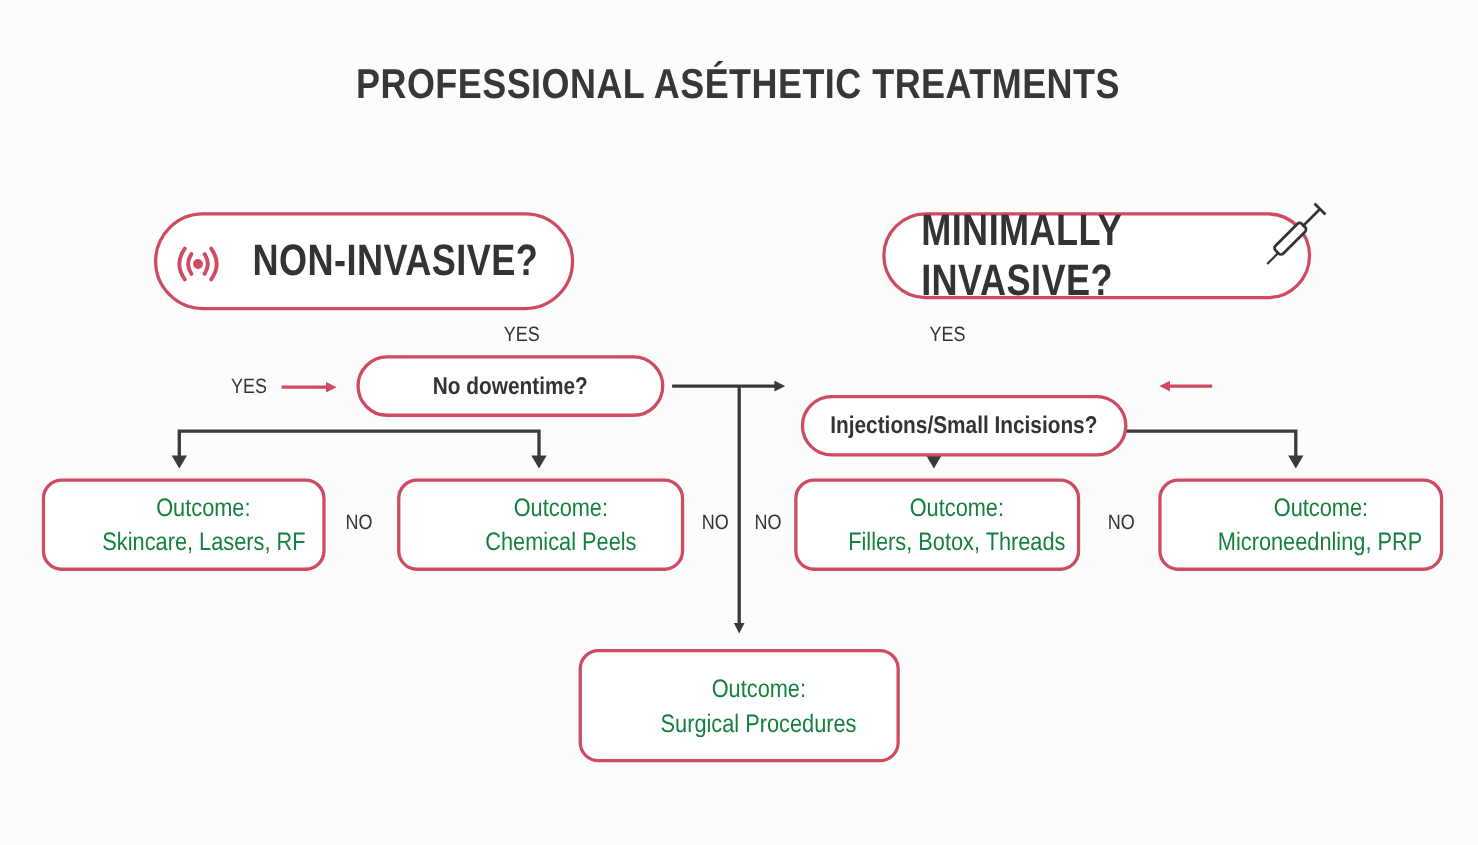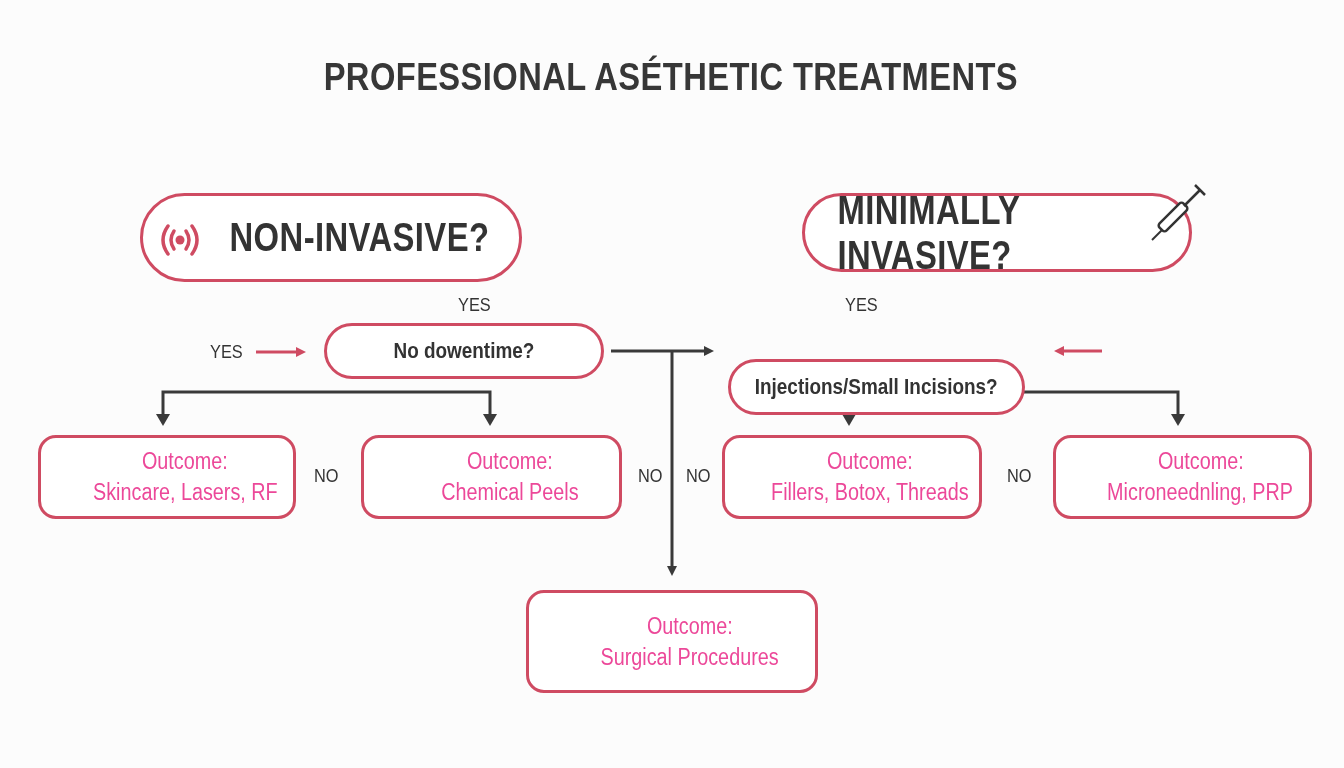--- a/index.html
+++ b/index.html
@@ -59,21 +59,21 @@
       box-sizing: border-box;
       border: 3px solid #cf4b62;
       background: #ffffff;
       border-radius: 18px;
       display: flex;
       flex-direction: column;
       align-items: center;
       justify-content: center;
       font-size: 23px;
       line-height: 31px;
-      color: #ec4899;
+      color: #15803d;
       padding-left: 36px;
     }
     .box .txt {
       display: block;
       transform: scaleX(0.86);
       white-space: nowrap;
     }
     .lbl {
       font-size: 19px;
       color: #333333;

